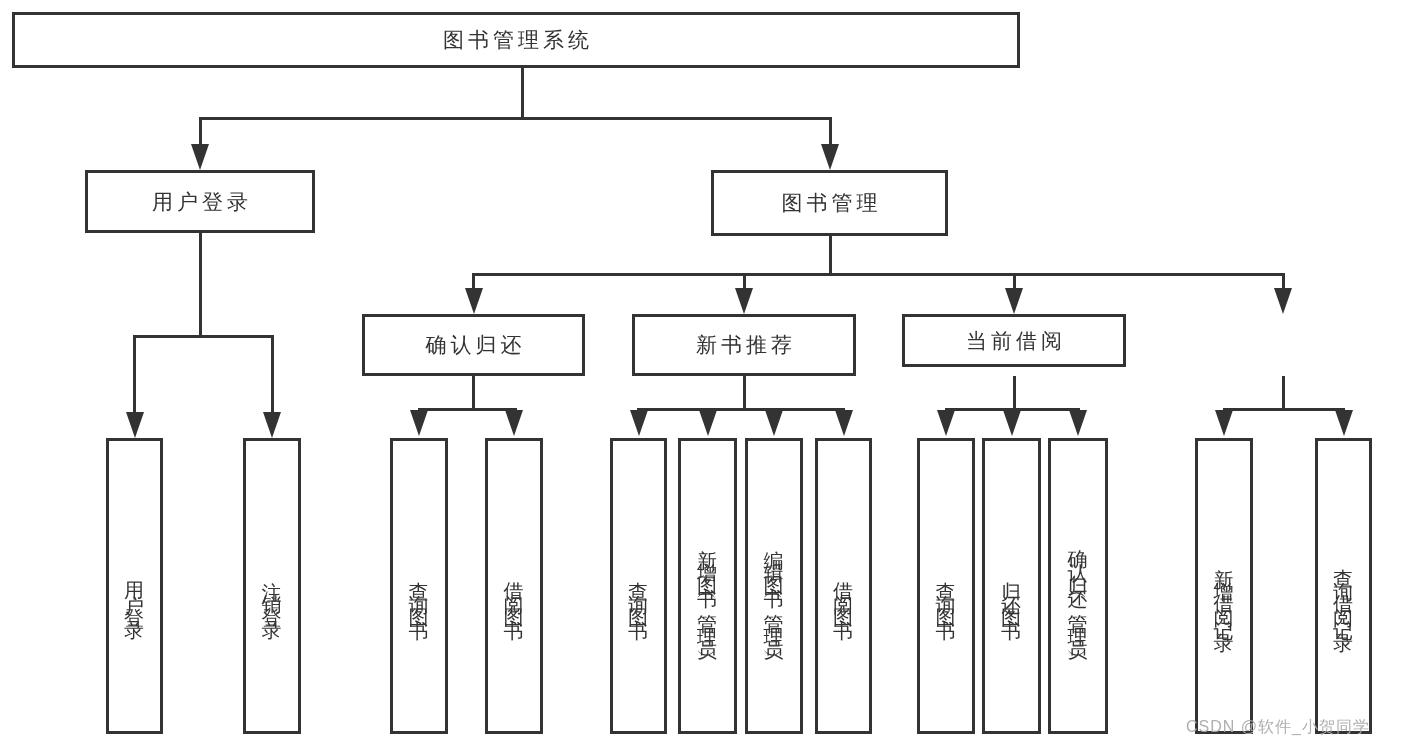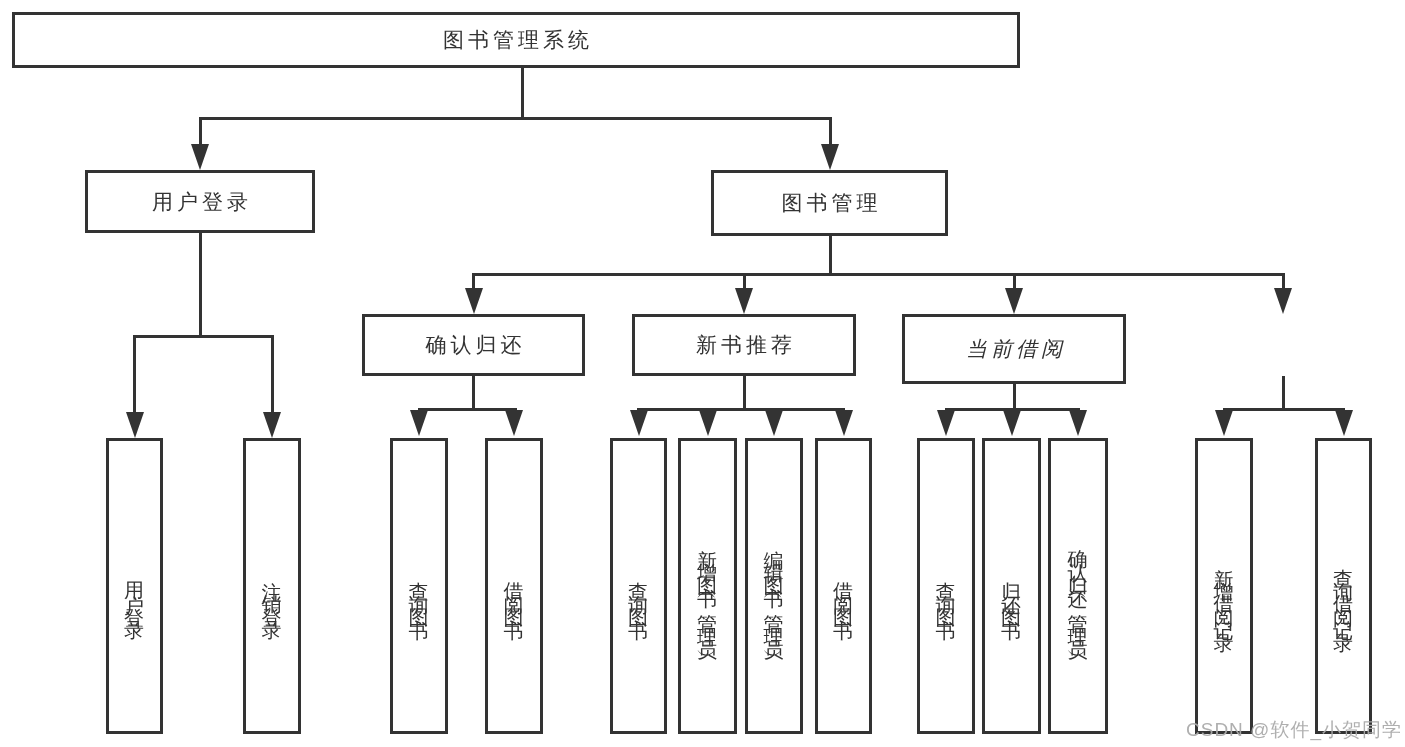--- a/index.html
+++ b/index.html
@@ -21,21 +21,21 @@
   .hline,.vline{position:absolute;background:#333333;z-index:1;}
   .hline{height:3px;}
   .vline{width:3px;}
   .arrow{
     position:absolute;width:0;height:0;z-index:1;
     border-left:9px solid transparent;border-right:9px solid transparent;
     border-top:26px solid #333333;
   }
   .watermark{
     position:absolute;left:1186px;top:717px;z-index:5;
-    font-size:19px;letter-spacing:1px;color:rgba(171,171,171,0.95);white-space:nowrap;
+    font-size:16px;letter-spacing:1px;color:rgba(171,171,171,0.95);white-space:nowrap;
   }
 </style>
 </head>
 <body>
 
 <div class="canvas">
 
   <div class="node node-h" style="left:12px;top:12px;width:1008px;height:56px;">
     <span class="lbl">图书管理系统</span>
   </div>
@@ -49,21 +49,21 @@
   </div>
 
   <div class="node node-h" style="left:362px;top:314px;width:223px;height:62px;">
     <span class="lbl">确认归还</span>
   </div>
 
   <div class="node node-h" style="left:632px;top:314px;width:224px;height:62px;">
     <span class="lbl">新书推荐</span>
   </div>
 
-  <div class="node node-h" style="left:902px;top:314px;width:224px;height:70px;font-style:italic;">
+  <div class="node node-h" style="left:902px;top:314px;width:224px;height:53px;">
     <span class="lbl">当前借阅</span>
   </div>
 
 
   <div class="node node-v" style="left:106px;top:438px;width:57px;height:296px;">
     <span class="lbl">用户登录</span>
   </div>
   <div class="node node-v" style="left:243px;top:438px;width:58px;height:296px;">
     <span class="lbl">注销登录</span>
   </div>

